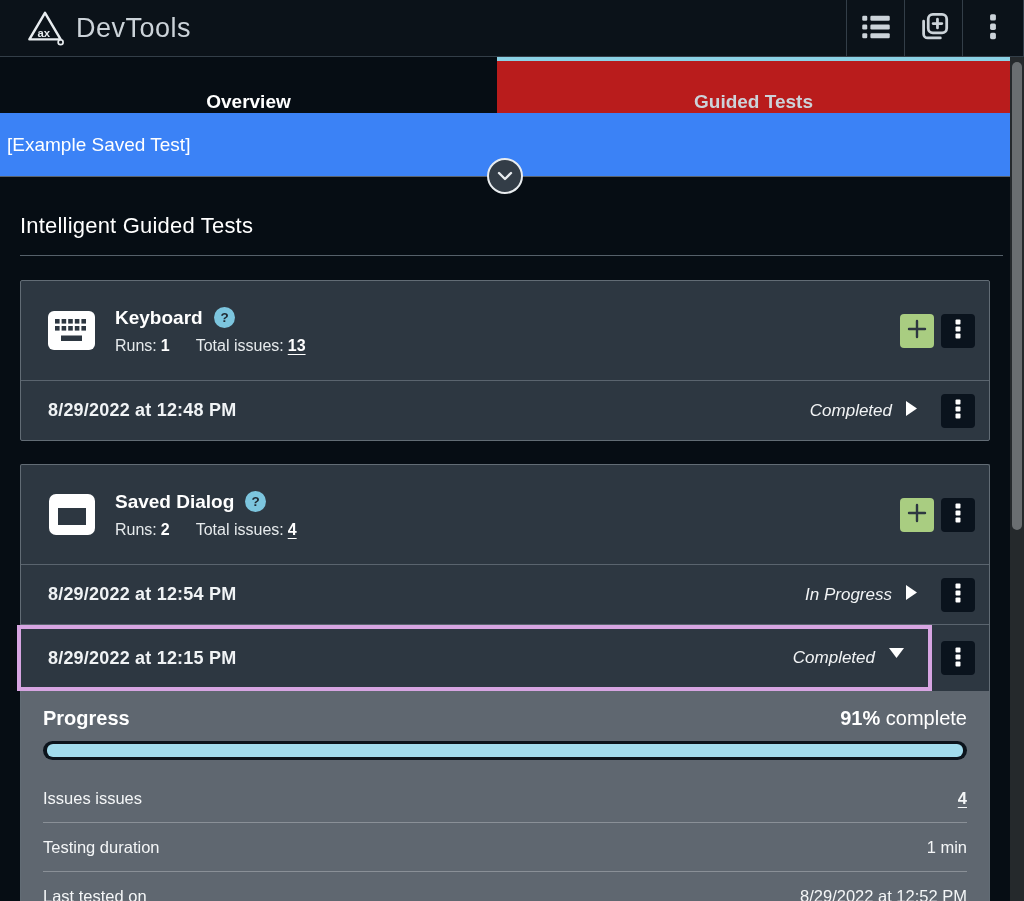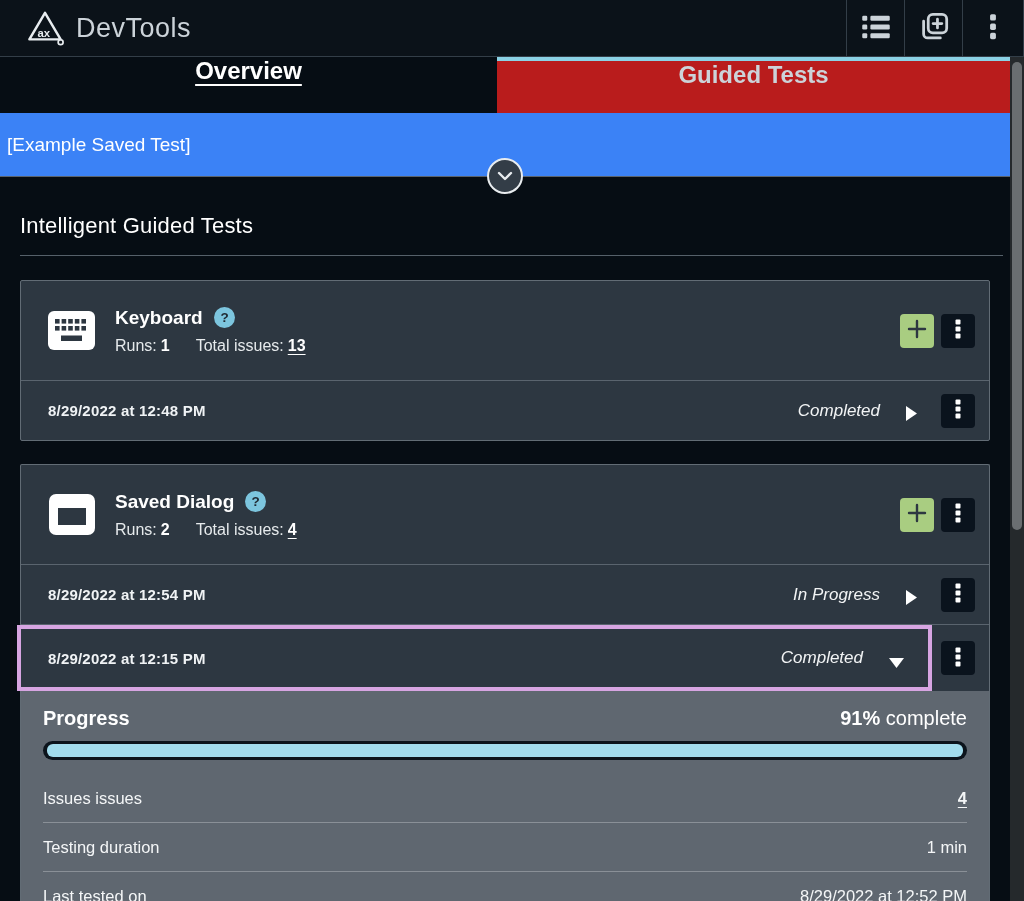--- a/index.html
+++ b/index.html
@@ -26,22 +26,22 @@
   }
   .header-btn:last-child { border-right:1px solid #333e48; width:62px; }
 
   
   .page-body { position:relative; height:844px; }
   .content { margin-right:14px; height:100%; }
 
   
   .tabs { display:flex; height:56px; }
   .tab {
-    display:flex; align-items:flex-start; justify-content:center; cursor:pointer;
-    font-size:24px; font-weight:600; color:#fff;
+    display:flex; align-items:flex-end; justify-content:center; cursor:pointer;
+    font-size:19px; font-weight:600; color:#fff;
   }
   .tab.inactive { width:497px; background:transparent; }
   .tab.inactive .tab-label { text-decoration:underline; text-underline-offset:5px; text-decoration-thickness:2px; }
   .tab.active {
     flex:1; background:#b91c1c; color:#ccd3d9;
     border-top:4px solid #8bd2e5;
   }
 
   
   .saved-bar {
@@ -83,22 +83,22 @@
   .kebab-btn {
     width:34px; height:34px; border-radius:4px; background:#0a131d; border:none;
     display:flex; align-items:center; justify-content:center; cursor:pointer;
   }
 
   
   .run-row {
     display:flex; align-items:center; height:60px;
     border-top:1px solid #5a646e; padding:0 14px 0 27px; cursor:pointer;
   }
-  .run-date { flex:1; font-size:15px; font-weight:600; color:#f0f3f5; letter-spacing:.2px; }
-  .run-right { display:flex; align-items:flex-end; gap:26px; margin-right:24px; }
+  .run-date { flex:1; font-size:18px; font-weight:600; color:#f0f3f5; letter-spacing:.2px; }
+  .run-right { display:flex; align-items:flex-start; gap:14px; margin-right:24px; }
   .status { font-size:17px; font-style:italic; font-weight:500; color:#f2f4f5; }
 
   .hl-wrap { display:flex; align-items:center; background:#2d3741; border-top:1px solid #5a646e; }
   .hl-box {
     flex:1; display:flex; align-items:center; height:66px;
     border:4px solid #d7a5e2; margin-left:-4px;
     padding:0 20px 0 27px; cursor:pointer;
   }
   .hl-box .run-right { margin-right:4px; }
   .hl-kebab { margin:0 14px 0 9px; }

